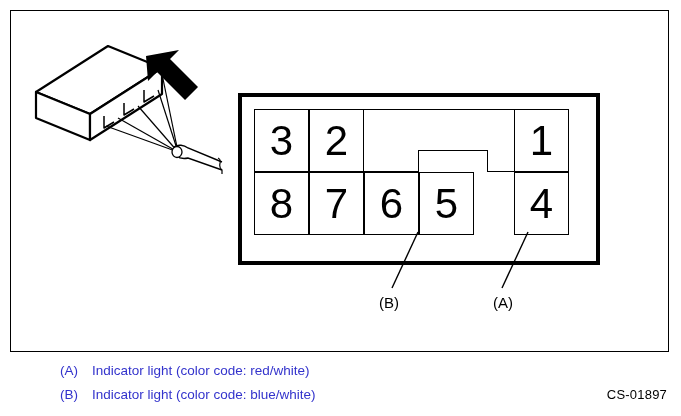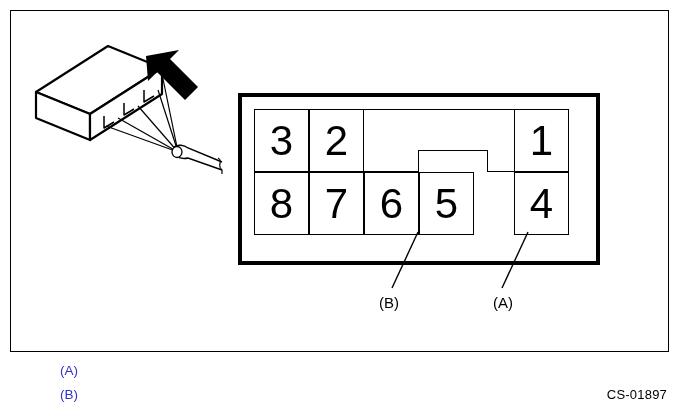--- a/index.html
+++ b/index.html
@@ -232,19 +232,21 @@
   </svg>
 
   <div class="callout-label" id="callout-b">(B)</div>
   <div class="callout-label" id="callout-a">(A)</div>
 
   <div id="figure-id">CS-01897</div>
 
   <div id="legend">
     <div class="legend-row">
       <span class="legend-key">(A)</span>
+      <span class="legend-text">Indicator light (color code: red/white)</span>
     </div>
     <div class="legend-row">
       <span class="legend-key">(B)</span>
+      <span class="legend-text">Indicator light (color code: blue/white)</span>
     </div>
   </div>
 
 </div>
 
 </body></html>

